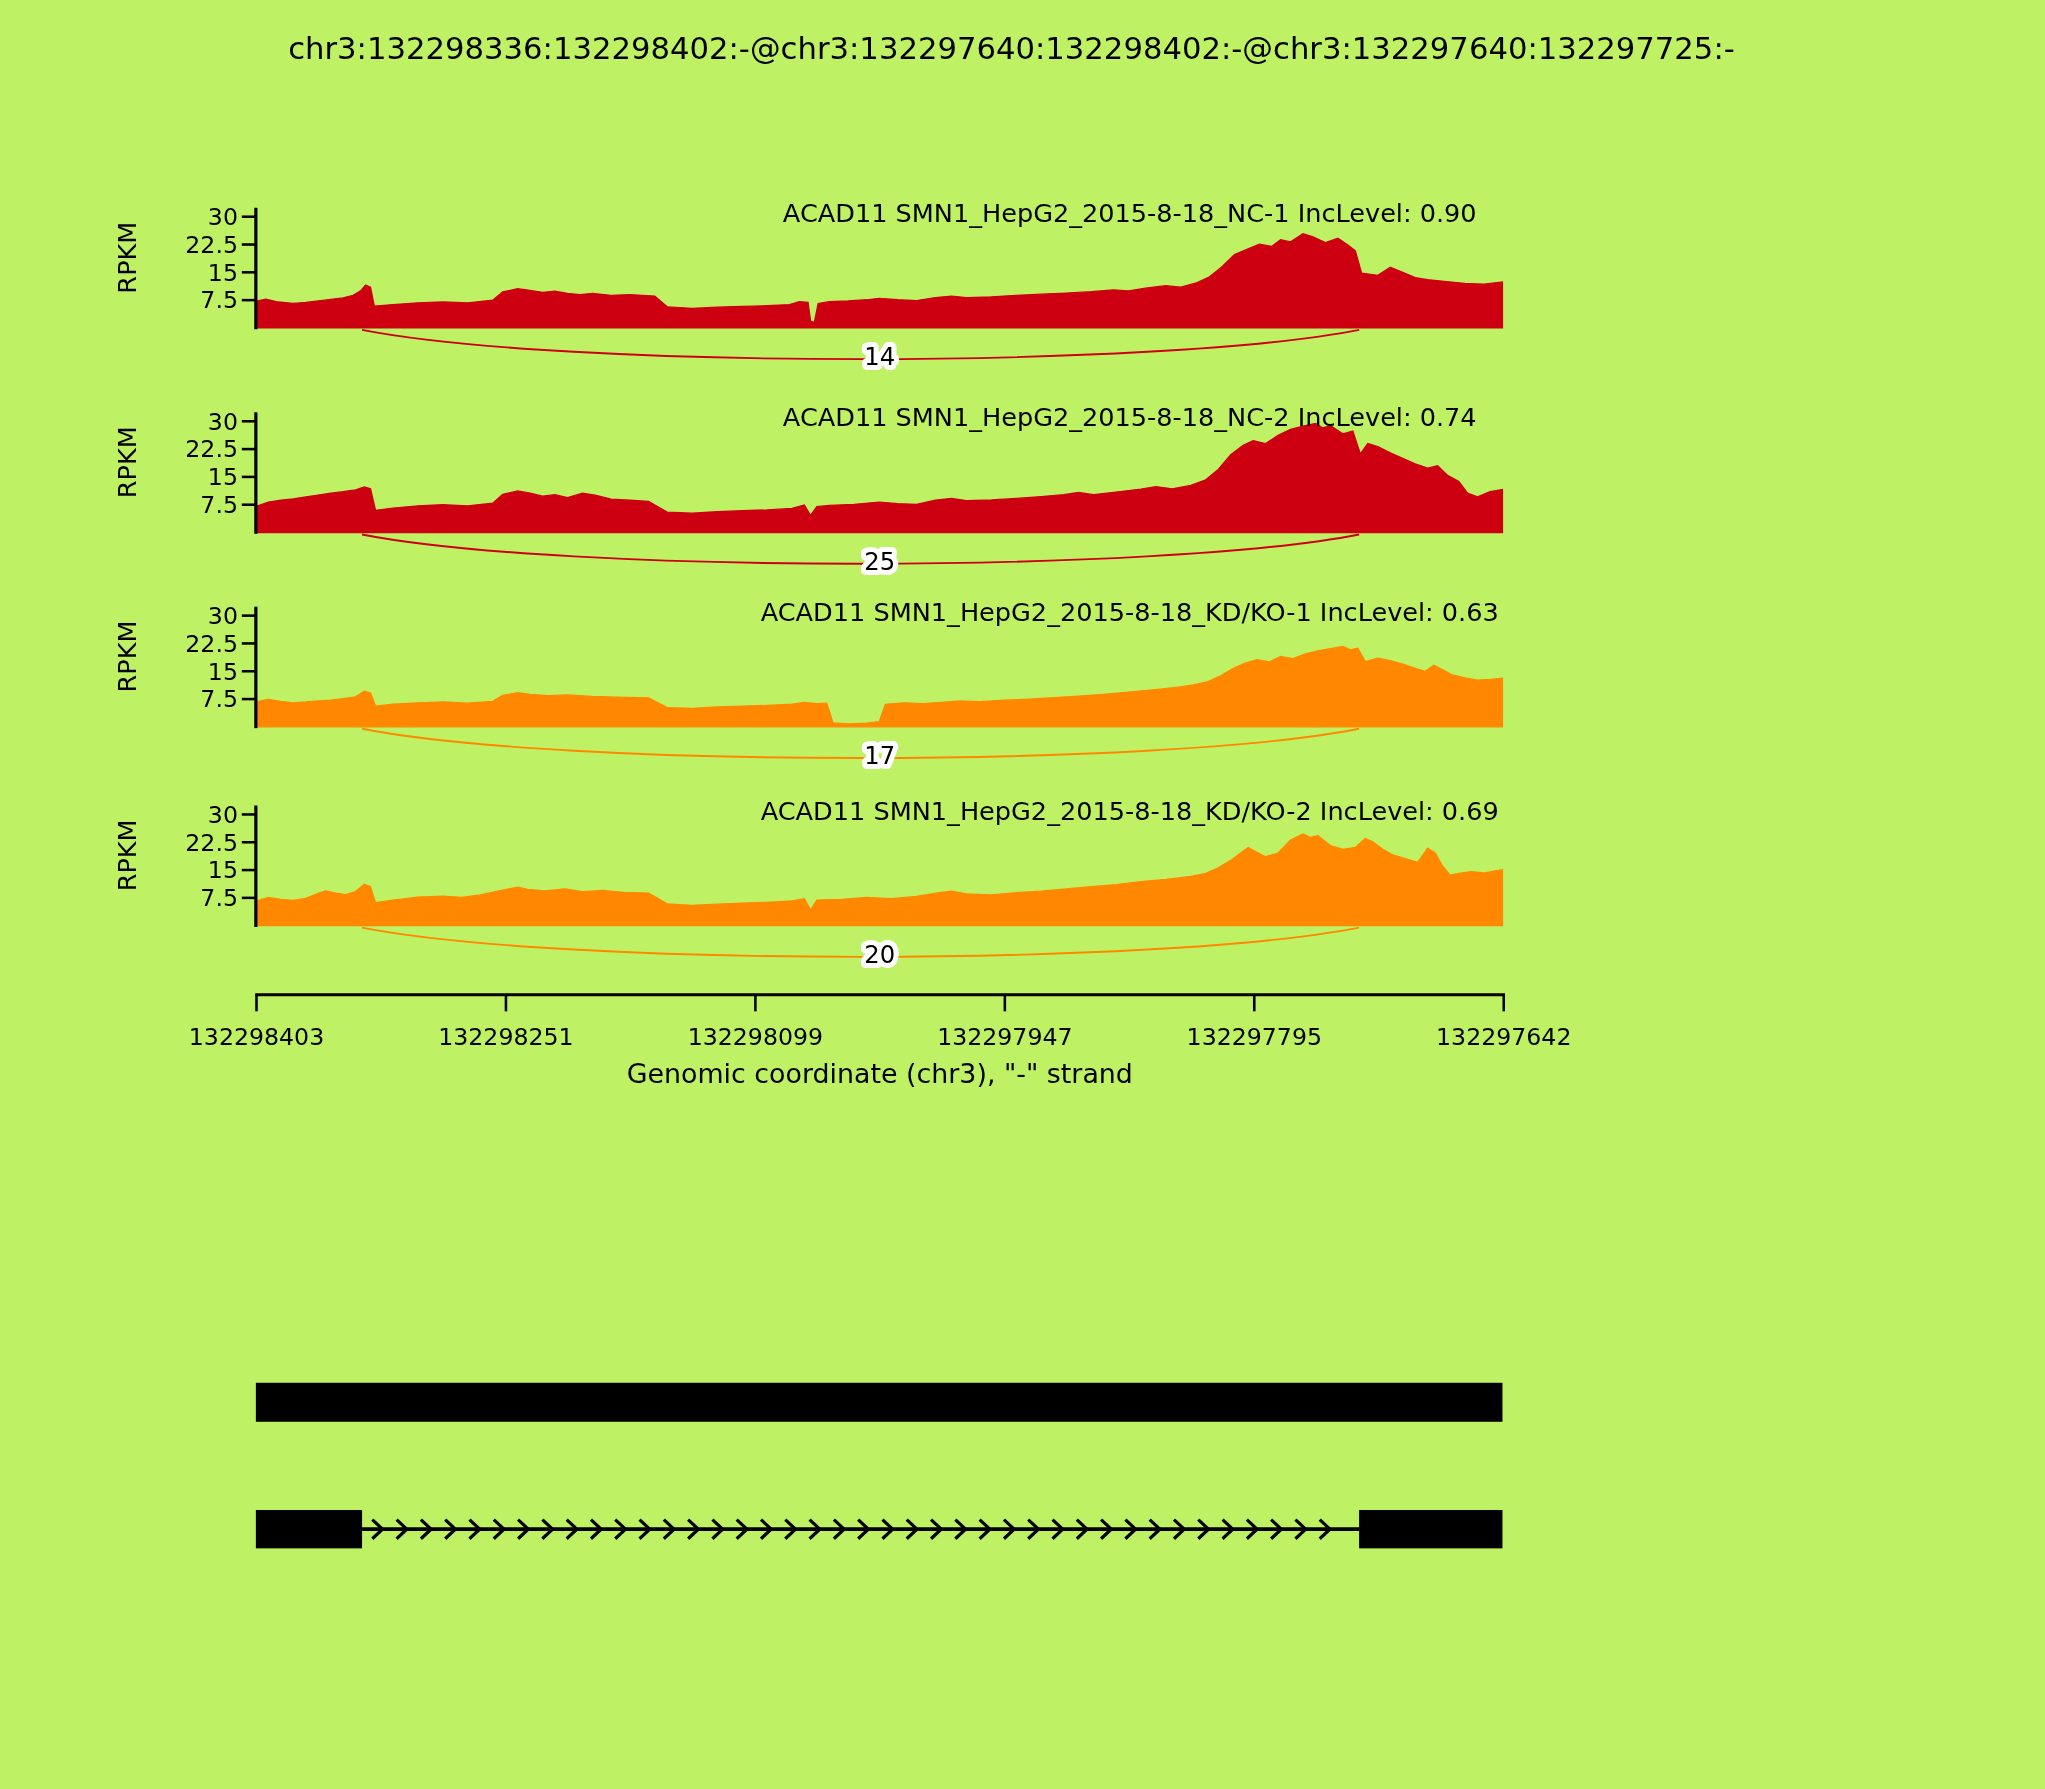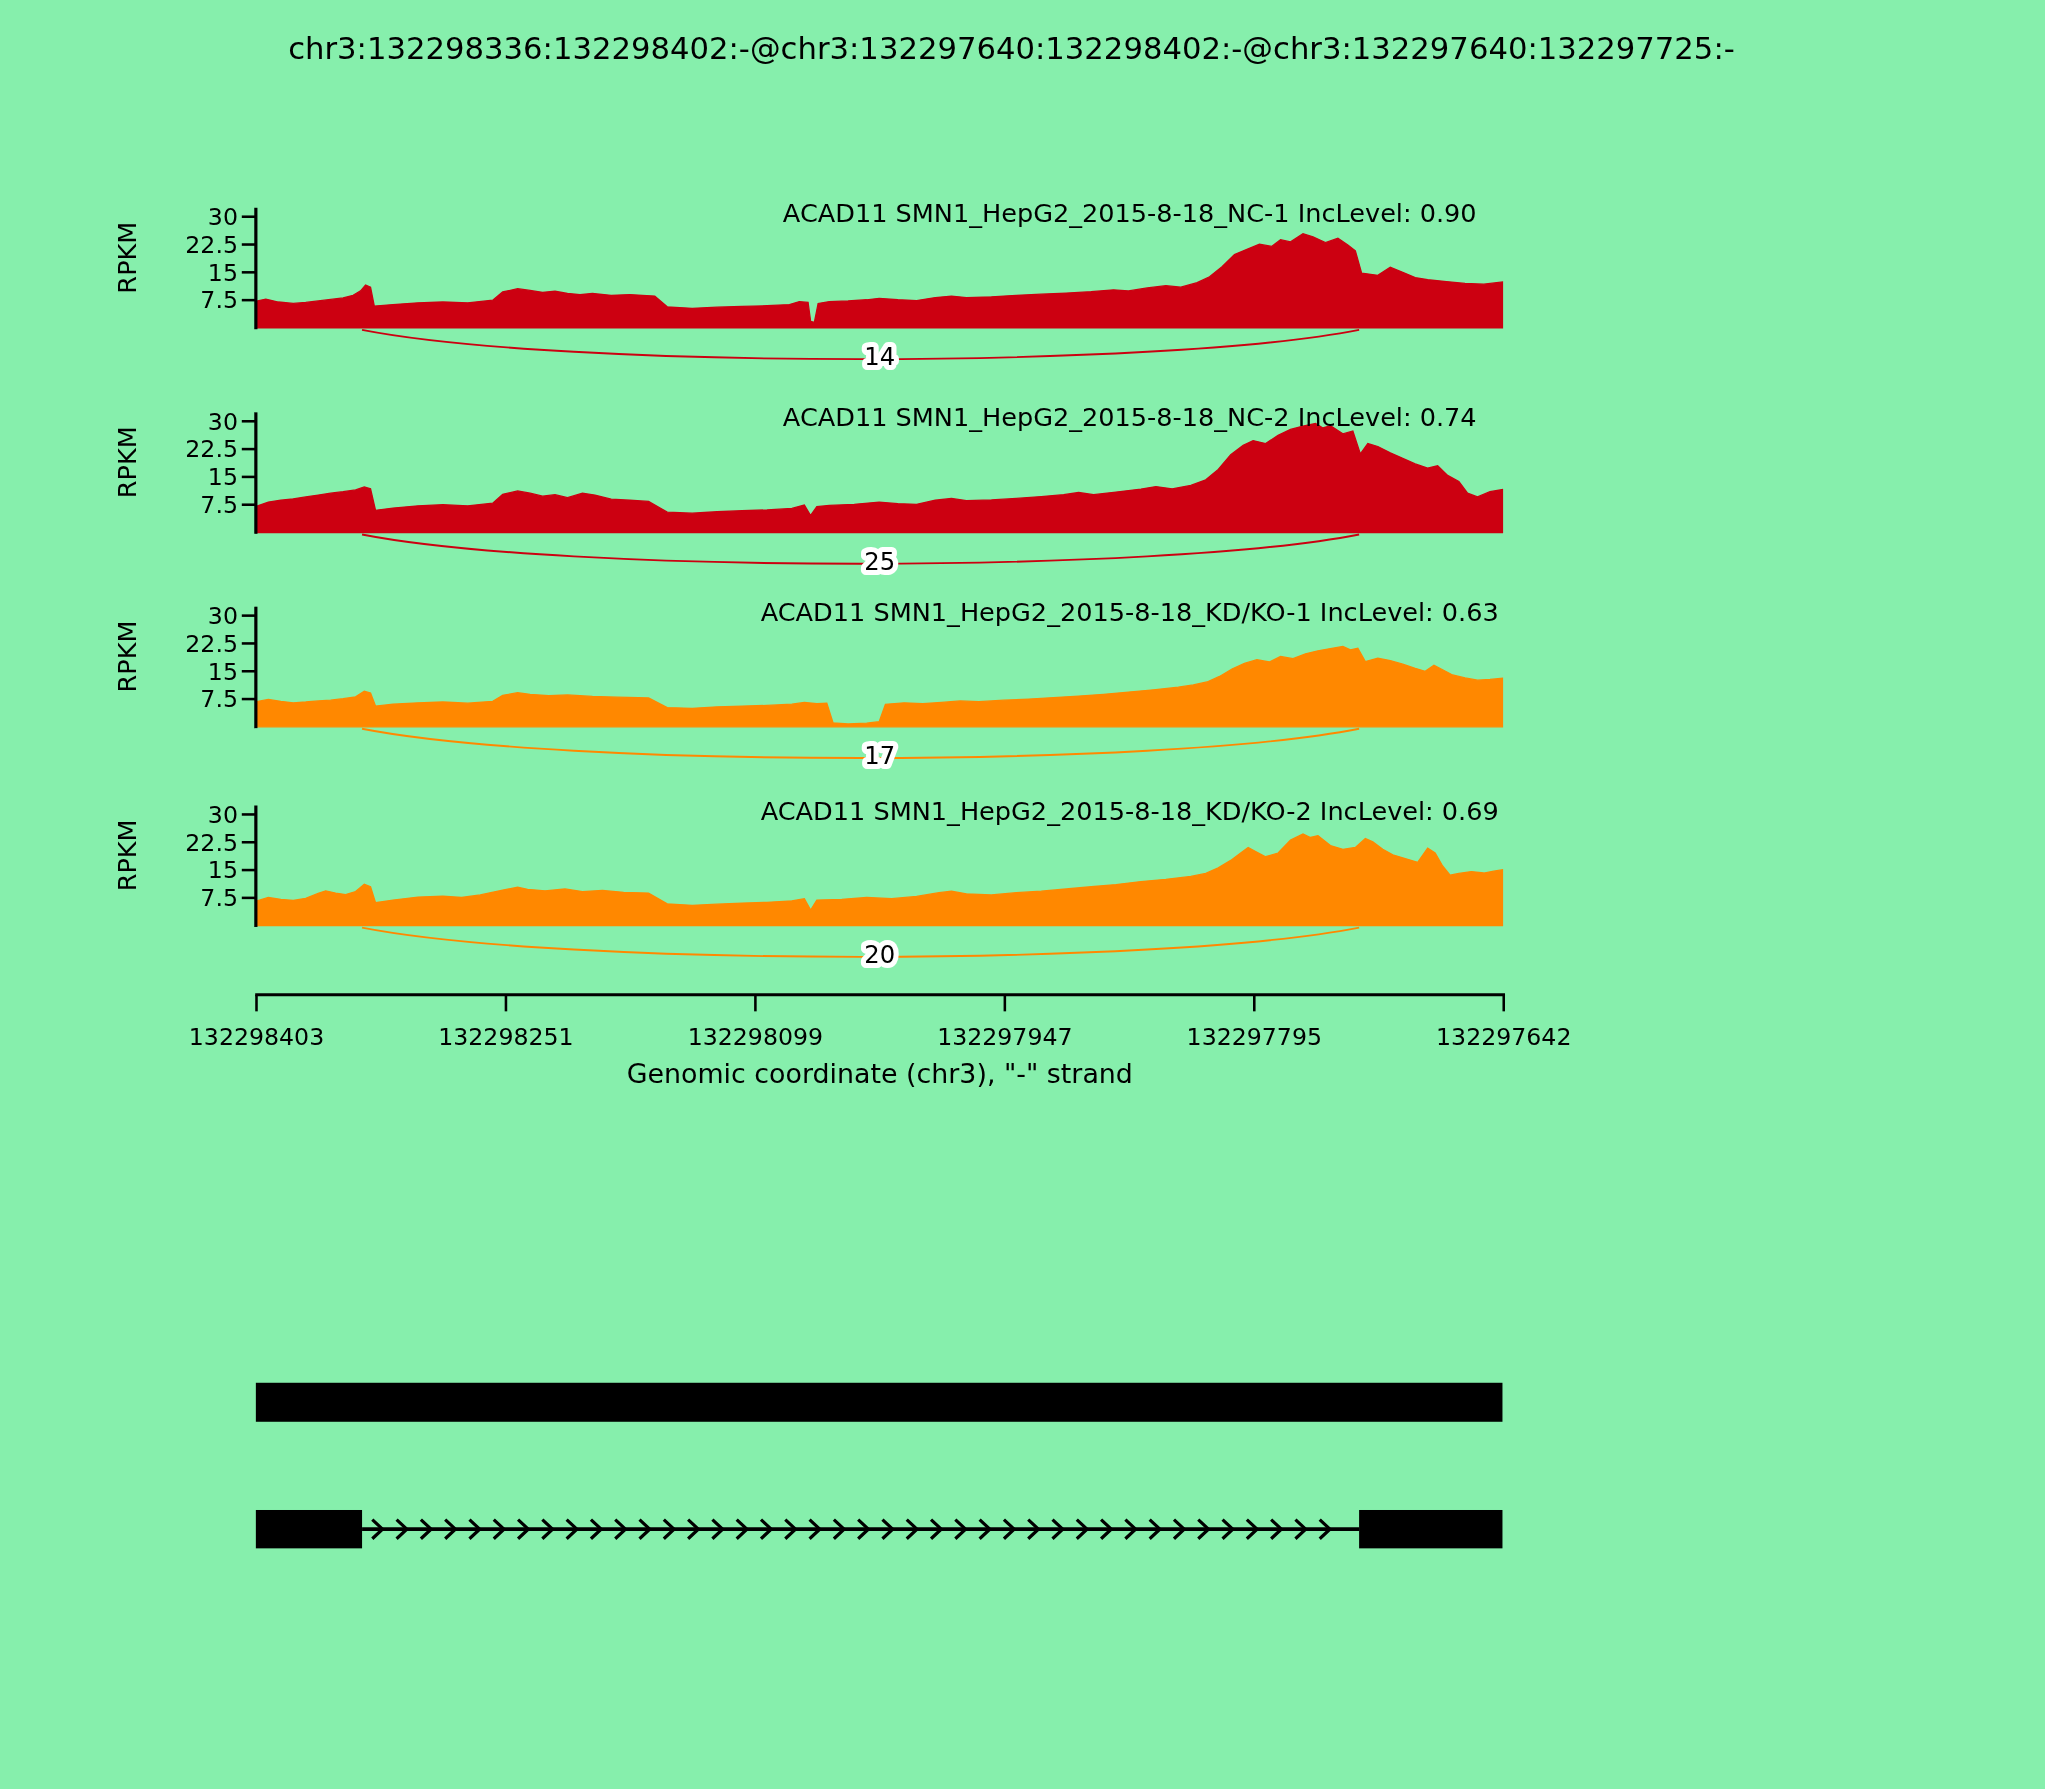--- a/index.html
+++ b/index.html
@@ -1,16 +1,16 @@
 <!DOCTYPE html>
 <html style="font-size:10.2px"><head>
 <meta charset="utf-8">
 <style>
   html,body{margin:0;padding:0;background:#ffffff;}
-  .canvas{position:relative;width:2046px;height:1790px;background:#86efac;overflow:hidden;}
+  .canvas{position:relative;width:2046px;height:1790px;background:#bef264;overflow:hidden;}
   svg text{font-family:"DejaVu Sans","Liberation Sans",sans-serif;fill:#000000;}
   .halo{paint-order:stroke;stroke:#ffffff;stroke-width:16px;stroke-linejoin:round;}
 </style>
 </head>
 <body>
 
 <div class="canvas">
   <svg width="2046" height="1790" viewBox="0 0 3200 2800">
     <text x="1582" y="92" text-anchor="middle" font-size="48">chr3:132298336:132298402:-@chr3:132297640:132298402:-@chr3:132297640:132297725:-</text>
     <text x="1376" y="1694" text-anchor="middle" font-size="42">Genomic coordinate (chr3), "-" strand</text>

